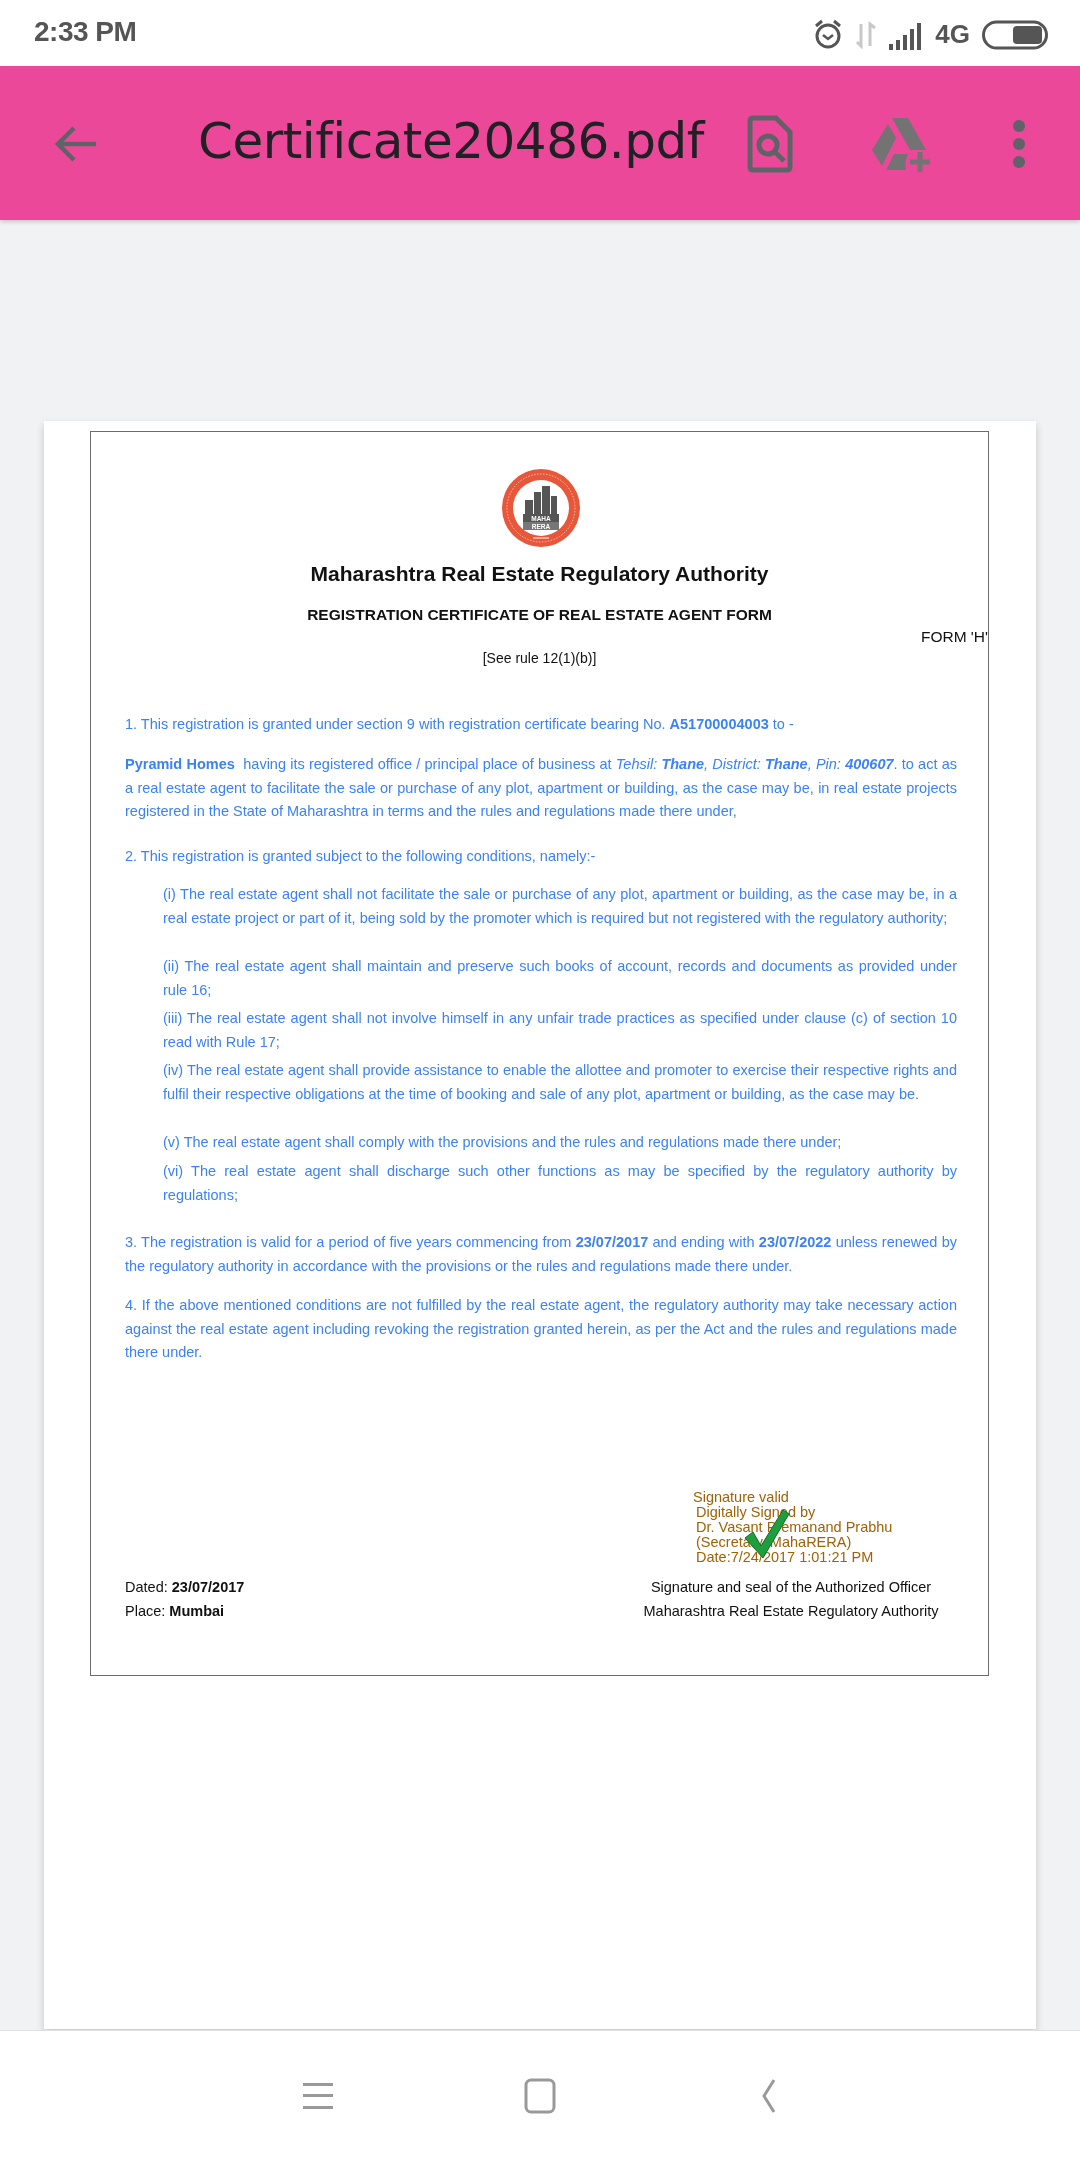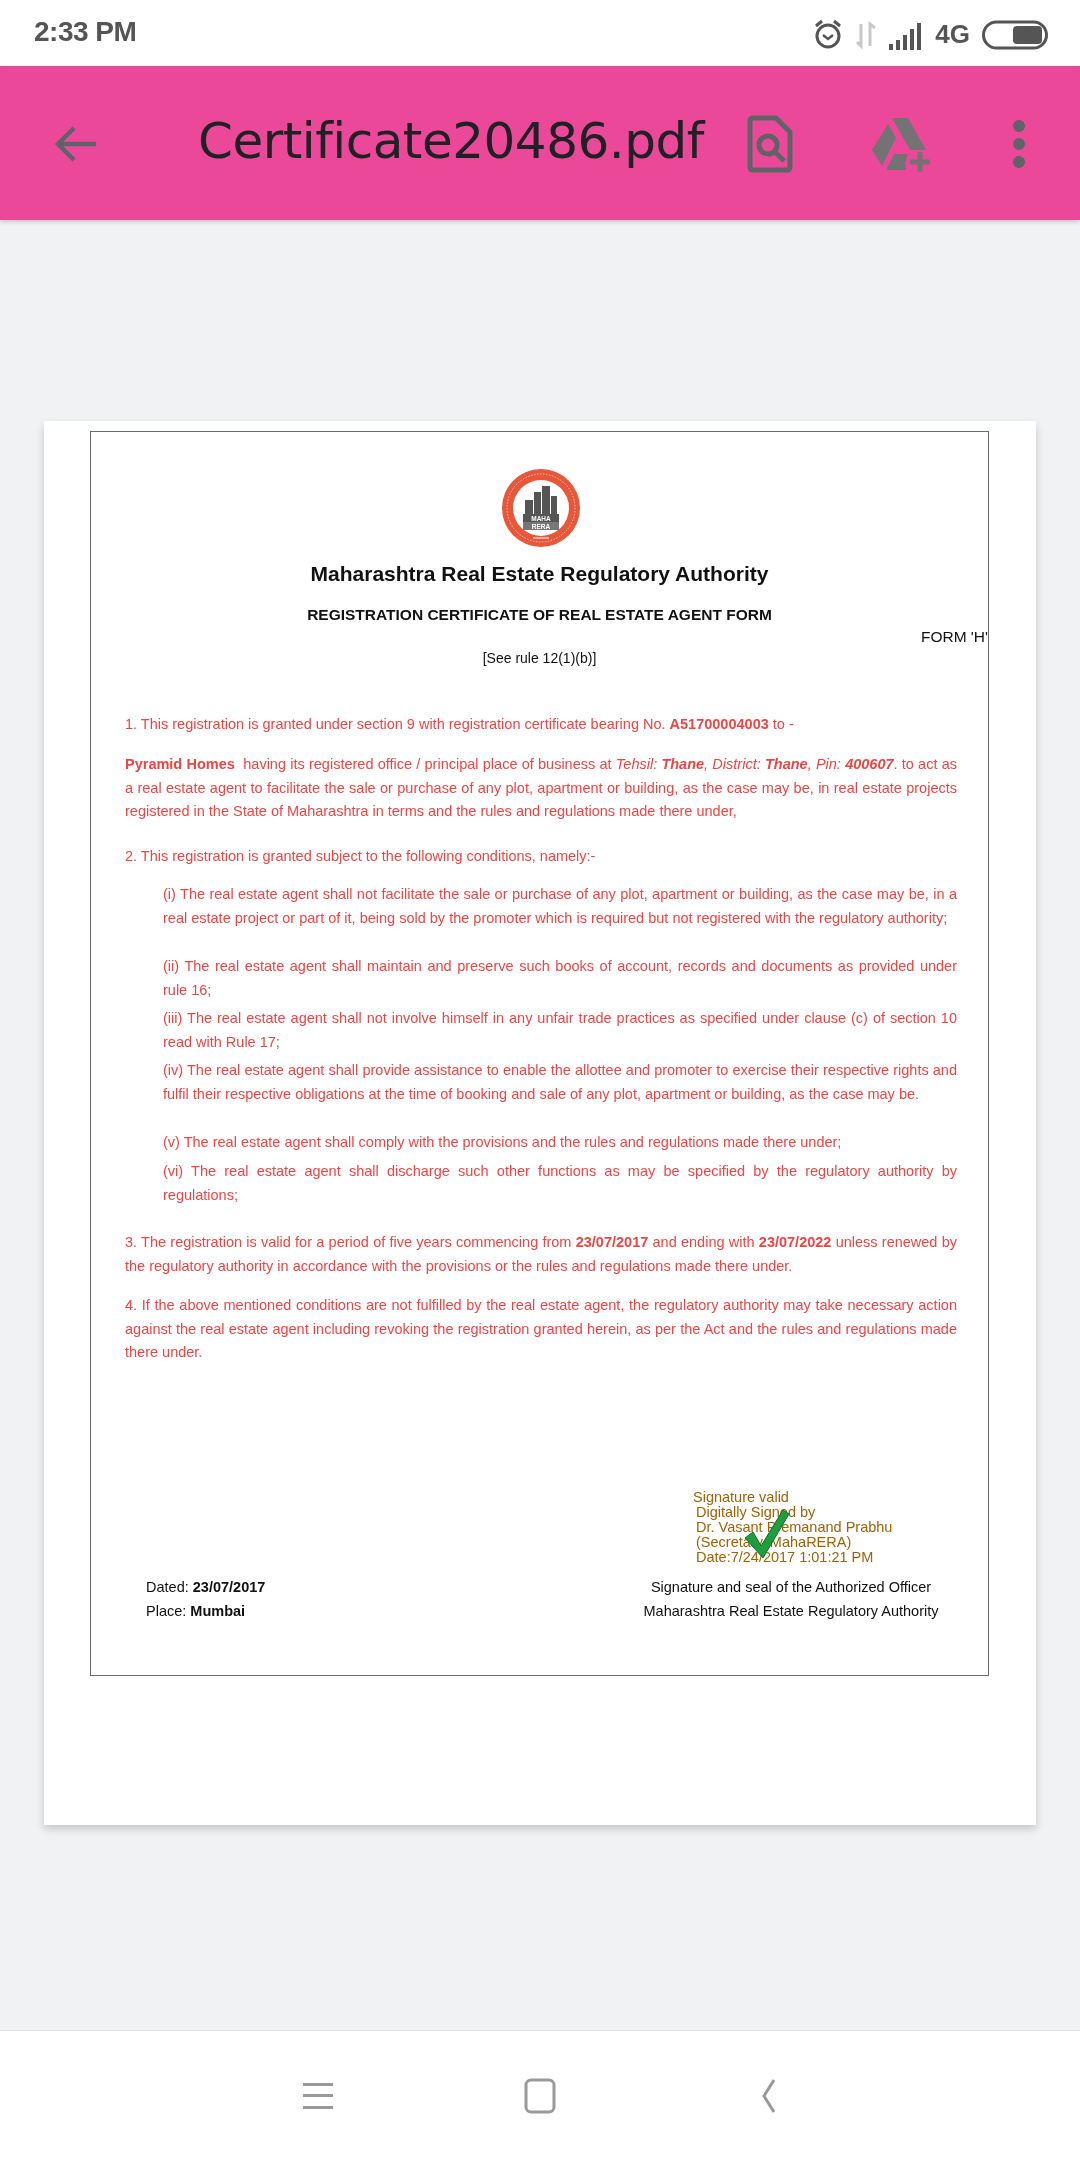--- a/index.html
+++ b/index.html
@@ -13,40 +13,40 @@
   .status-4g { font-size: 26px; font-weight: bold; color: #555; }
 
   
   .app-bar { position: absolute; left: 0; top: 66px; width: 1080px; height: 154px; background: #ec4899; box-shadow: 0 2px 4px rgba(0,0,0,0.18); z-index: 2; }
   .app-bar .back-btn { position: absolute; left: 46px; top: 48px; width: 60px; height: 60px; display: flex; align-items: center; justify-content: center; cursor: pointer; }
   .app-bar .title { position: absolute; left: 198px; top: 46px; font-size: 50px; color: #202124; font-family: "DejaVu Sans", sans-serif; letter-spacing: -0.5px; }
   .app-bar .icon-btn { position: absolute; top: 42px; width: 72px; height: 72px; display: flex; align-items: center; justify-content: center; cursor: pointer; }
 
   
   .viewer { position: absolute; left: 0; top: 220px; width: 1080px; height: 1810px; background: #f1f2f4; }
-  .pdf-page { position: absolute; left: 44px; top: 201px; width: 992px; height: 1404px; background: #fff; box-shadow: 0 4px 8px rgba(0,0,0,0.18); }
+  .pdf-page { position: absolute; left: 44px; top: 201px; width: 992px; height: 1608px; background: #fff; box-shadow: 0 4px 8px rgba(0,0,0,0.18); }
   .page-frame { position: absolute; left: 46px; top: 10px; width: 899px; height: 1245px; border: 1.5px solid #6b6b6b; }
 
   .logo { position: absolute; left: 410px; top: 36px; width: 80px; height: 80px; }
   .doc-heading { position: absolute; left: 0; width: 100%; text-align: center; }
   .h-authority { top: 130px; font-size: 21px; font-weight: bold; }
   .h-cert { top: 174px; font-size: 15.5px; font-weight: bold; }
   .h-form { top: 196px; font-size: 15.5px; font-weight: normal; text-align: right; }
   .h-rule { top: 218px; font-size: 14px; }
 
-  .body-text { position: absolute; left: 34px; width: 832px; font-size: 14.5px; line-height: 23.5px; text-align: justify; color: #ef4444; }
+  .body-text { position: absolute; left: 34px; width: 832px; font-size: 14.5px; line-height: 23.5px; text-align: justify; color: #3b82f6; }
   .body-text b { font-weight: bold; }
   .indent { left: 72px; width: 794px; }
 
   .sig-block { position: absolute; left: 602px; top: 1058px; font-size: 14.5px; line-height: 15px; color: #a16207; }
   .sig-block .sig-line { display: block; white-space: nowrap; }
   .sig-block .indented { padding-left: 3px; }
   .check-mark { position: absolute; left: 652px; top: 1076px; width: 48px; height: 52px; }
 
-  .foot-left { position: absolute; left: 34px; font-size: 14.5px; margin-left: 21px; }
+  .foot-left { position: absolute; left: 34px; font-size: 14.5px; }
   .foot-right { position: absolute; left: 530px; width: 340px; text-align: center; font-size: 14.5px; }
 
   
   .nav-bar { position: absolute; left: 0; top: 2030px; width: 1080px; height: 130px; background: #ffffff; border-top: 1px solid #e0e0e0; }
   .nav-btn { position: absolute; top: 30px; width: 80px; height: 70px; display: flex; align-items: center; justify-content: center; cursor: pointer; }
 </style>
 </head>
 <body>
 
 <div class="status-bar">

